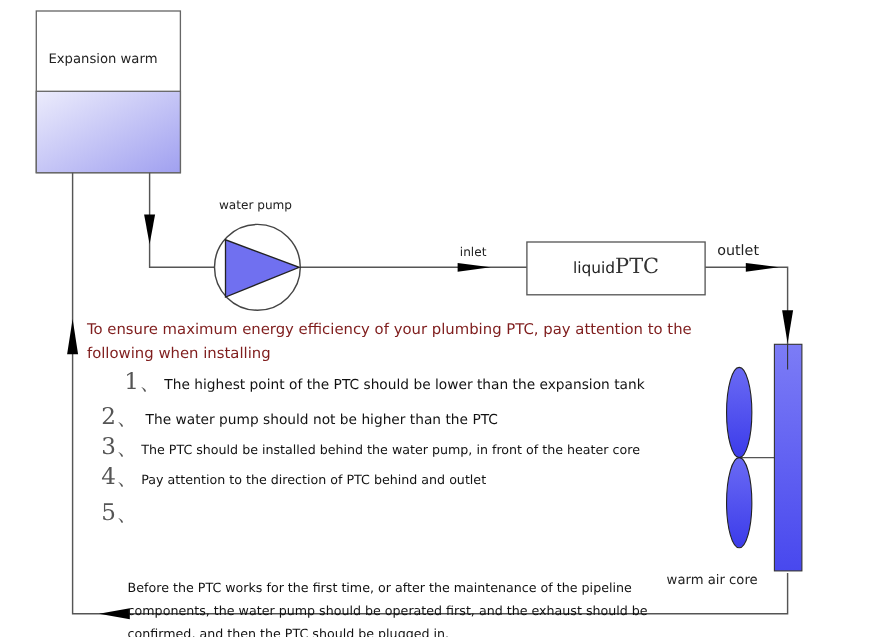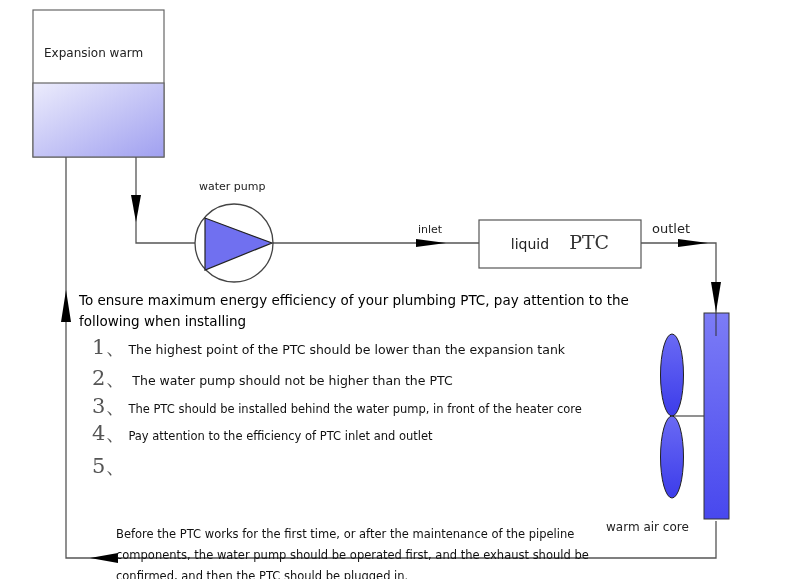--- a/index.html
+++ b/index.html
@@ -4,23 +4,23 @@
 <style>
   html,body{margin:0;padding:0;background:#ffffff;}
   body{width:800px;height:579px;position:relative;overflow:hidden;font-family:"DejaVu Sans","Liberation Sans",sans-serif;}
   svg{position:absolute;left:0;top:0;}
   .lbl{position:absolute;color:#222;white-space:nowrap;}
   .tank-label{left:44px;top:46px;font-size:12px;}
   .pump-label{left:199px;top:180px;font-size:11px;text-align:right;}
   .inlet-label{left:418px;top:223px;font-size:11px;}
   .outlet-label{left:652px;top:221px;font-size:13px;}
   .ptc-label{left:480px;top:231px;width:160px;text-align:center;font-size:14px;}
-  .ptc-label .big{font-family:"DejaVu Serif","Liberation Serif",serif;font-size:19px;color:#333;padding-left:20px;}
+  .ptc-label .big{font-family:"DejaVu Serif","Liberation Serif",serif;font-size:19px;color:#333;}
   .core-label{left:606px;top:520px;font-size:12px;text-align:right;}
-  .notice{position:absolute;left:79px;top:290px;width:560px;color:#000000;font-size:13.5px;line-height:21px;}
+  .notice{position:absolute;left:79px;top:290px;width:560px;color:#7f1d1d;font-size:13.5px;line-height:21px;}
   .step{position:absolute;left:92px;font-size:12.5px;color:#111;line-height:21px;}
   .step .num{font-family:"DejaVu Serif","Liberation Serif",serif;font-size:21px;color:#555;margin-right:2px;}
   .step .txt{display:inline;}
   .step5{width:500px;}
   .step5 .txt{display:block;margin-left:24px;margin-top:-24px;}
 </style>
 </head>
 <body>
 
 <svg width="800" height="579" viewBox="0 0 800 579">
@@ -88,29 +88,29 @@
 <div class="lbl pump-label">water pump</div>
 <div class="lbl inlet-label">inlet</div>
 <div class="lbl outlet-label">outlet</div>
 <div class="lbl ptc-label">
   <span>liquid</span><span class="big">PTC</span>
 </div>
 <div class="lbl core-label">warm air core</div>
 
 <div class="notice">To ensure maximum energy efficiency of your plumbing PTC, pay attention to the following when installing</div>
 
-<div class="step" style="top:337px;">
+<div class="step" style="top:337px;margin-left:21px;">
   <span class="num">1、</span><span class="txt">The highest point of the PTC should be lower than the expansion tank</span>
 </div>
 <div class="step" style="top:368px;">
   <span class="num">2、</span><span class="txt"> The water pump should not be higher than the PTC</span>
 </div>
 <div class="step" style="top:396px;font-size:11.5px;">
   <span class="num">3、</span><span class="txt">The PTC should be installed behind the water pump, in front of the heater core</span>
 </div>
 <div class="step" style="top:423px;font-size:11.5px;">
-  <span class="num">4、</span><span class="txt">Pay attention to the efficiency of PTC inlet and outlet</span>
+  <span class="num">4、</span><span class="txt">Pay attention to the direction of PTC behind and outlet</span>
 </div>
 <div class="step step5" style="top:456px;font-size:11.5px;">
   <span class="num">5、</span><span class="txt" style="white-space:normal;margin-top:44px;">Before the PTC works for the first time, or after the maintenance of the pipeline components, the water pump should be operated first, and the exhaust should be confirmed, and then the PTC should be plugged in.</span>
 </div>
 
 <style>.step5{white-space:normal;}</style>
 
 </body></html>

